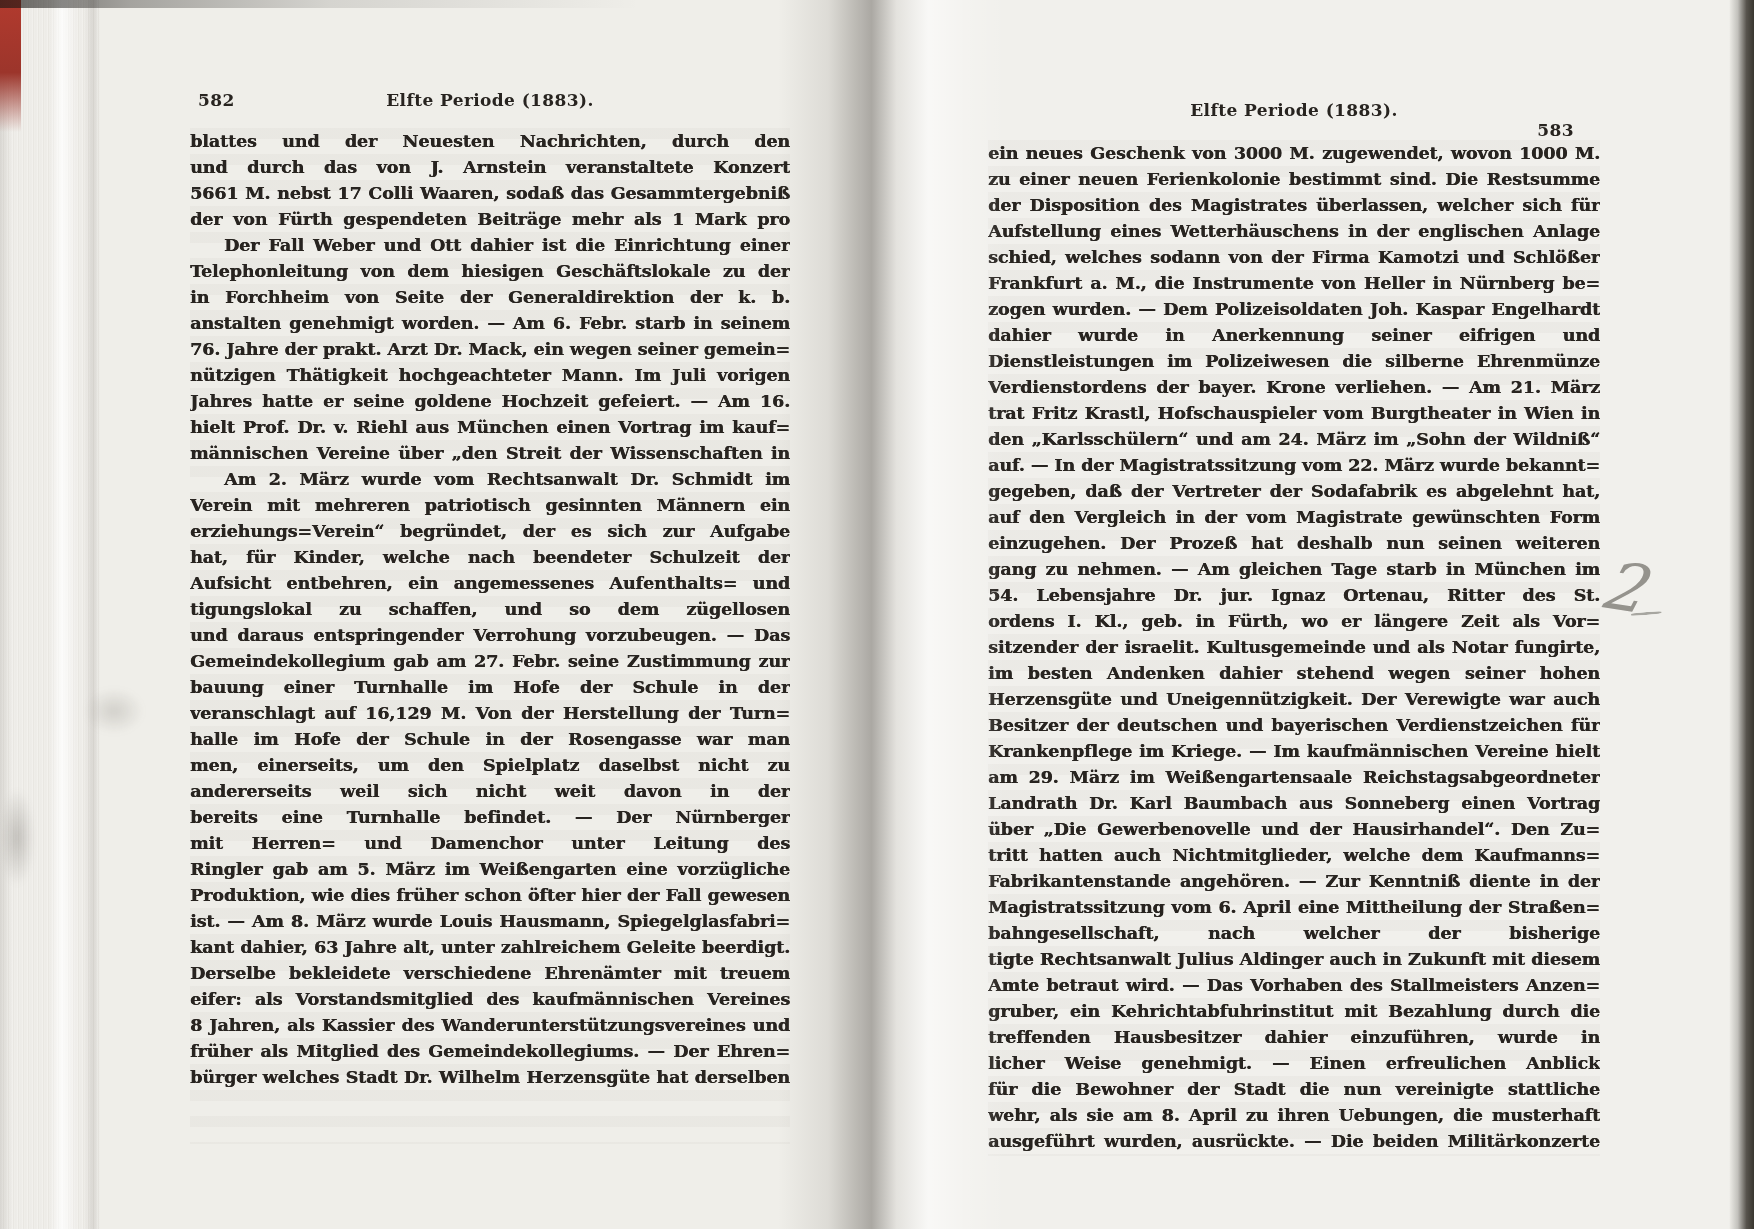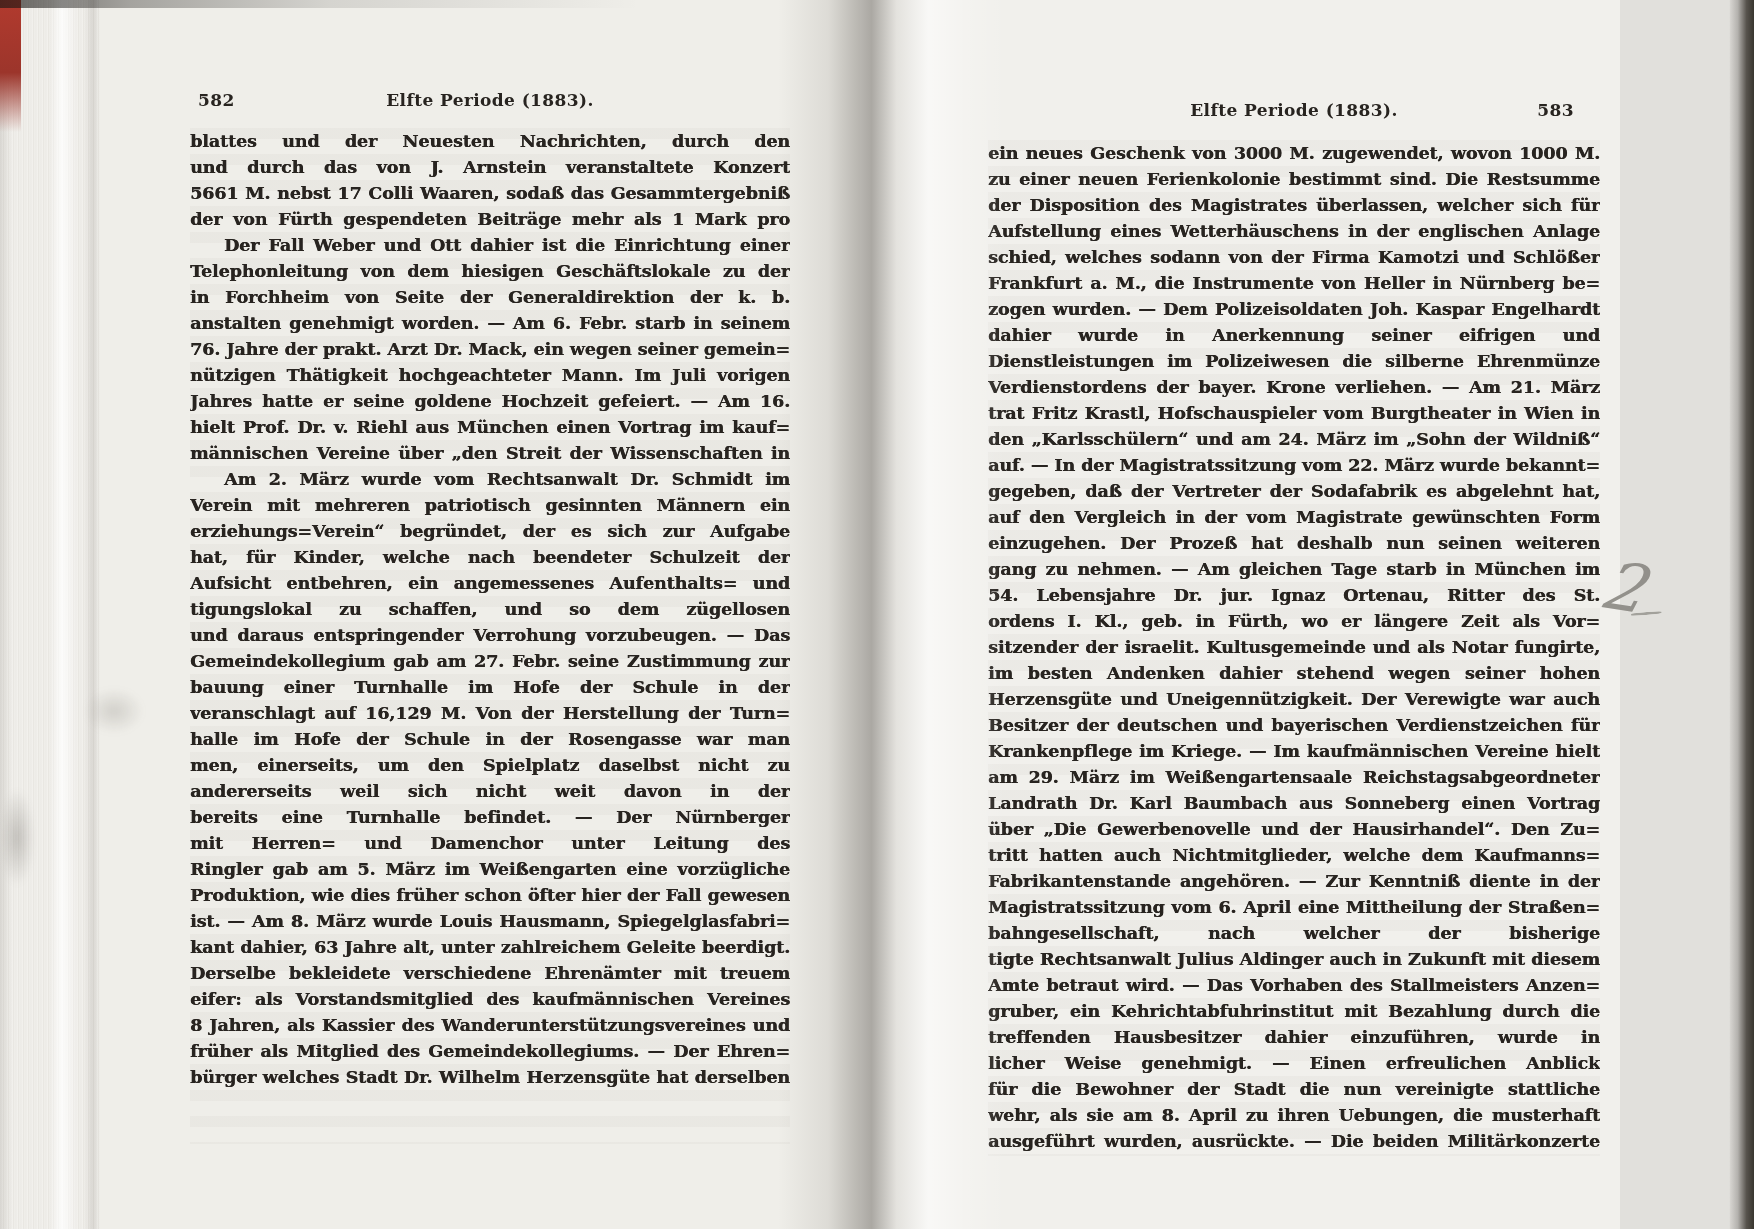--- a/index.html
+++ b/index.html
@@ -1,16 +1,16 @@
 <!DOCTYPE html>
 <html><head>
 <meta charset="utf-8">
 <style>
   html,body{margin:0;padding:0;width:1754px;height:1229px;overflow:hidden;background:#dcdad6;}
-  .scan{position:relative;width:1620px;height:1229px;background:#efeee9;
+  .scan{position:relative;width:1754px;height:1229px;background:#efeee9;
         font-family:"DejaVu Serif", serif;color:#282420;}
   
   .fore-edge{position:absolute;left:0;top:0;width:100px;height:100%;z-index:1;
     background:
       linear-gradient(90deg, rgba(120,115,108,.18) 0, rgba(120,115,108,0) 12px),
       linear-gradient(90deg, rgba(255,255,255,0) 50px, rgba(255,255,255,.8) 62px, rgba(255,255,255,0) 78px),
       linear-gradient(90deg, rgba(140,135,128,0) 84px, rgba(140,135,128,.22) 93px, rgba(140,135,128,0) 100px),
       repeating-linear-gradient(90deg, #f4f3f0 0px, #e6e4df 1px, #f6f5f2 2px, #e9e7e2 3.5px, #f2f1ed 5px);}
   
   .red-mark{position:absolute;left:0;top:0;width:21px;height:132px;z-index:6;
@@ -43,21 +43,21 @@
   .s2{left:0px;top:790px;width:34px;height:95px;
       background:radial-gradient(ellipse, rgba(75,70,63,.28), rgba(75,70,63,0) 72%);}
   
   .page-head{position:absolute;height:22px;z-index:3;font-size:17px;font-weight:700;
              letter-spacing:.4px;}
   .left-head{left:190px;top:90px;width:600px;}
   .right-head{left:988px;top:100px;width:612px;}
   .runhead{position:absolute;left:0;right:0;text-align:center;}
   .pnum{position:absolute;top:0;}
   .pnum-l{left:8px;}
-  .pnum-r{right:26px;}
+  .pnum-r{right:26px;margin-top:20px;}
   
   .textcol{position:absolute;z-index:3;font-size:17.5px;font-weight:700;line-height:26px;
            text-shadow:.4px 0 0 currentColor;letter-spacing:-.1px;}
   #col-left{left:190px;top:128px;width:600px;}
   #col-right{left:988px;top:140px;width:612px;}
   .tline{height:26px;overflow:hidden;text-align:justify;text-align-last:justify;}
   .tline.flush{text-align-last:left;}
   .tline.ind{text-indent:34px;}
   
   .pu{border-bottom:2.5px solid rgba(72,64,53,.72);padding-bottom:7px;}

